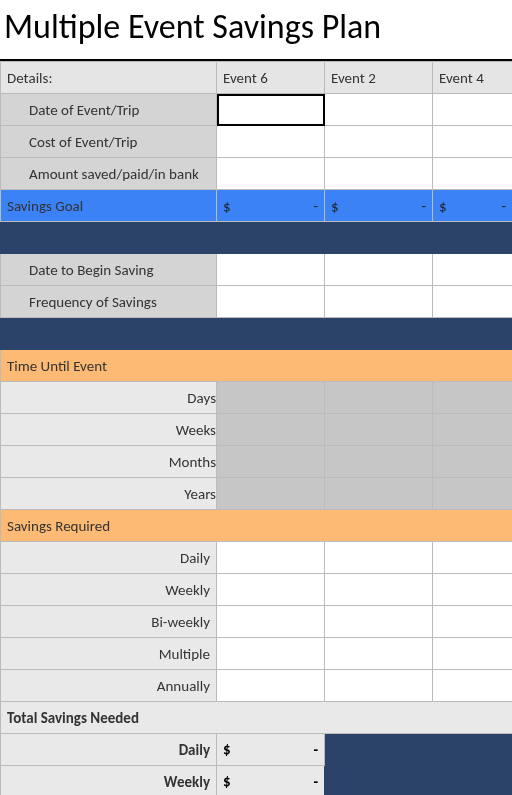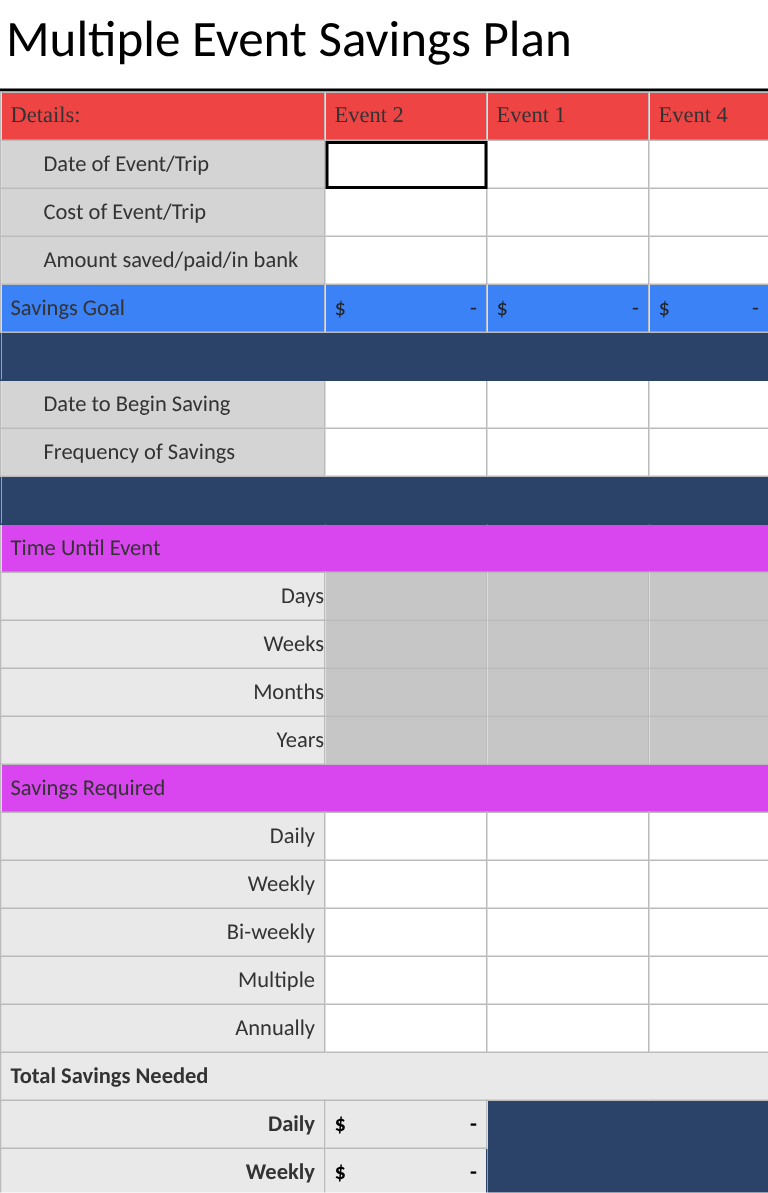--- a/index.html
+++ b/index.html
@@ -28,27 +28,27 @@
     padding: 0 6px;
     font-size: 15px;
     color: #333;
     vertical-align: middle;
     overflow: hidden;
     white-space: nowrap;
   }
   col.label { width: 216px; }
   col.ev { width: 108px; }
   col.ev3 { width: 80px; }
-  .hdr td { background: #ef4444; font-family: Liberation Serif, serif; }
+  .hdr td { background: #e5e5e5; }
   .label-grey td.lbl { background: #d4d4d4; padding-left: 28px; }
   .label-grey td.val { background: #fff; }
   .goal td { background: #3b82f6; }
   .goal td.val { color: #222; }
   .navy td { background: #2b4368; border-color: #2b4368; }
-  .section td { background: #d946ef; font-weight: 400; }
+  .section td { background: #fdba74; font-weight: 400; }
   .section-bold td { background: #e9e9e9; font-weight: bold; }
   .timesub td.lbl { background: #e9e9e9; text-align: right; padding-right: 0; }
   .timesub td.val { background: #c6c6c6; }
   .timesub-white td.lbl { background: #e9e9e9; text-align: right; padding-right: 6px; }
   .timesub-white td.val { background: #fff; }
   .totsub td.lbl { background: #e9e9e9; text-align: right; padding-right: 6px; font-weight: bold; }
   .totsub td.v1 { background: #e9e9e9; font-weight: bold; color: #000; }
   .totsub td.navycell { background: #2b4368; border-color: #2b4368; }
   .selected { outline: 2px solid #000; outline-offset: -2px; }
   .money { display: flex; justify-content: space-between; }
@@ -65,22 +65,22 @@
   <colgroup>
     <col class="label">
       <col class="ev">
       <col class="ev">
       <col class="ev3">
   </colgroup>
 
   <tbody>
       <tr class="hdr">
     <td class="lbl">Details:</td>
+    <td>Event 6</td>
     <td>Event 2</td>
-    <td>Event 1</td>
     <td>Event 4</td>
   </tr>
 
   <tr class="label-grey">
     <td class="lbl">Date of Event/Trip</td>
     <td class="val selected"></td>
     <td class="val"></td>
     <td class="val"></td>
   </tr>
 

